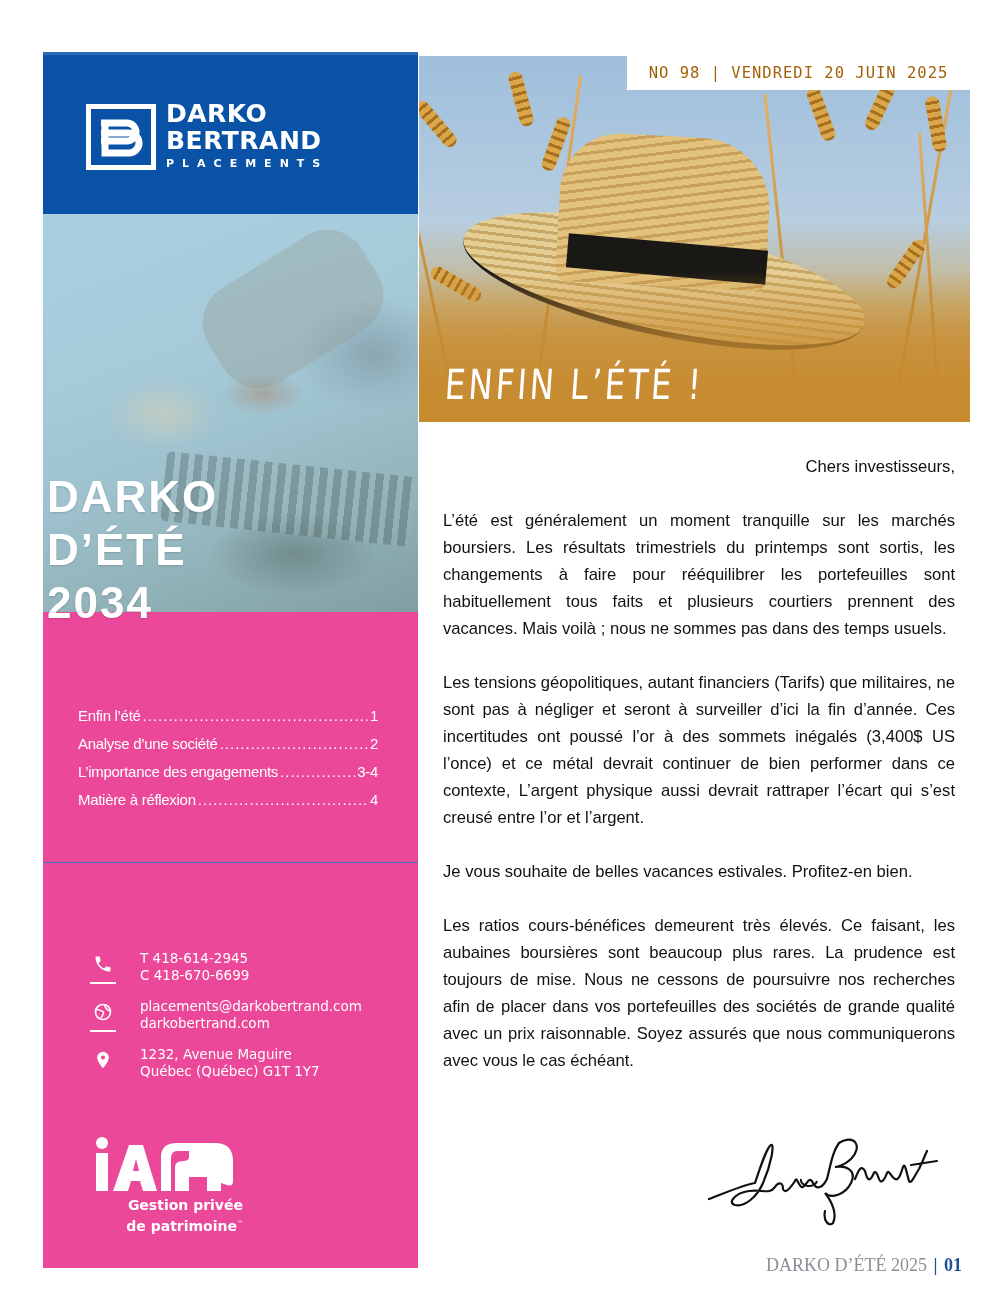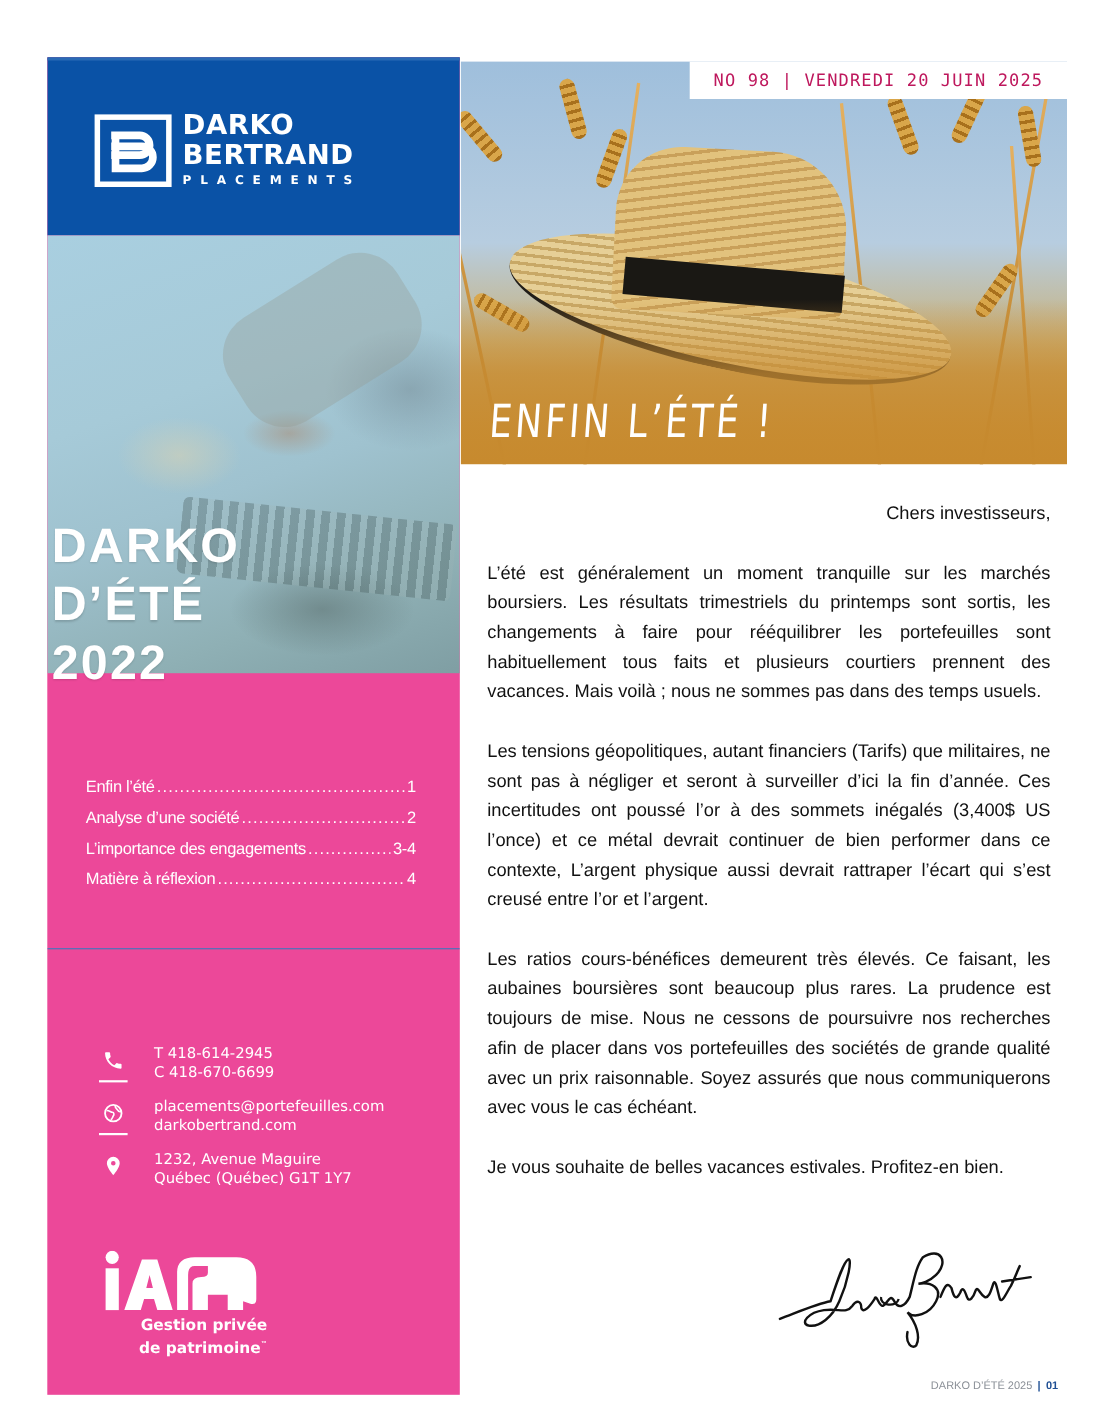--- a/index.html
+++ b/index.html
@@ -133,39 +133,39 @@
     }
     .hero-caption {
       position: absolute; left: 26px; top: 308px; color: #fff;
       font-family: "DejaVu Sans", sans-serif; font-size: 36px; font-weight: normal;
       letter-spacing: 3px; transform: skewX(-4deg) scaleY(1.15);
       font-stretch: condensed;
     }
 
     .issue-tag {
       position: absolute; left: 627px; top: 56px; width: 343px; height: 34px;
-      background: #ffffff; color: #be185d;
+      background: #ffffff; color: #a16207;
       font-family: "DejaVu Sans Mono", monospace; font-size: 15.5px; letter-spacing: 1px;
       display: flex; align-items: center; justify-content: center;
     }
 
     
     .article {
       position: absolute; left: 443px; top: 453px; width: 512px;
       font-family: "Liberation Sans", sans-serif; font-size: 16.6px; line-height: 27px;
       color: #111; text-align: justify;
     }
     .article p { margin-bottom: 27px; }
     .article p.greeting { text-align: right; }
 
     .signature { position: absolute; left: 705px; top: 1135px; width: 240px; height: 95px; }
 
     .footer {
-      position: absolute; right: 38px; top: 1255px; font-size: 10px; color: #8a8f96;
-      font-family: Liberation Sans, sans-serif;
+      position: absolute; right: 38px; top: 1255px; font-size: 18px; color: #8a8f96;
+      font-family: Liberation Serif, serif;
     }
     .footer .sep { color: #1f4f94; font-weight: bold; margin: 0 2px; }
     .footer .page { color: #1f4f94; font-weight: bold; }
   </style>
 </head>
 <body>
 
 <aside class="sidebar">
   <div class="logo-block">
     <div class="sidebar-top-line"></div>
@@ -180,21 +180,21 @@
       <div class="line3">PLACEMENTS</div>
     </div>
   </div>
 
   <div class="photo-block">
     <div class="arm"></div>
     <div class="calc"></div>
     <div class="cover-title">
       <div>DARKO</div>
       <div>D’ÉTÉ</div>
-      <div>2022</div>
+      <div>2034</div>
     </div>
   </div>
 
   <nav class="toc">
     <div class="toc-row">
       <span>Enfin l’été</span>
       <span class="dots"></span>
       <span>1</span>
     </div>
     <div class="toc-row">
@@ -231,21 +231,21 @@
     </div>
     <div class="contact-row">
       <div class="contact-icon">
         <svg viewBox="0 0 24 24">
           <circle cx="12" cy="12" r="9" fill="none" stroke="#fff" stroke-width="2"></circle>
           <path d="M5 9c3 0 4 2 6 2s2 3 1 4-1 4-3 4M14 4c0 3 2 3 3 5s3 1 4 1" fill="none" stroke="#fff" stroke-width="1.8"></path>
         </svg>
         <div class="rule"></div>
       </div>
       <div class="contact-text">
-        <div>placements@portefeuilles.com</div>
+        <div>placements@darkobertrand.com</div>
         <div>darkobertrand.com</div>
       </div>
     </div>
     <div class="contact-row">
       <div class="contact-icon">
         <svg viewBox="0 0 24 24">
           <path d="M12 2a7 7 0 0 0-7 7c0 5 7 13 7 13s7-8 7-13a7 7 0 0 0-7-7zm0 9.5A2.5 2.5 0 1 1 12 6.5a2.5 2.5 0 0 1 0 5z" fill="#fff"></path>
         </svg>
       </div>
       <div class="contact-text">
@@ -291,22 +291,22 @@
   <div class="hero-grass"></div>
   <div class="hero-caption">ENFIN L’ÉTÉ !</div>
 </section>
 
 <div class="issue-tag">NO 98 | VENDREDI 20 JUIN 2025</div>
 
 <article class="article">
   <p class="greeting">Chers investisseurs,</p>
   <p>L’été est généralement un moment tranquille sur les marchés boursiers. Les résultats trimestriels du printemps sont sortis, les changements à faire pour rééquilibrer les portefeuilles sont habituellement tous faits et plusieurs courtiers prennent des vacances. Mais voilà ; nous ne sommes pas dans des temps usuels.</p>
   <p>Les tensions géopolitiques, autant financiers (Tarifs) que militaires, ne sont pas à négliger et seront à surveiller d’ici la fin d’année. Ces incertitudes ont poussé l’or à des sommets inégalés (3,400$ US l’once) et ce métal devrait continuer de bien performer dans ce contexte, L’argent physique aussi devrait rattraper l’écart qui s’est creusé entre l’or et l’argent.</p>
+  <p>Je vous souhaite de belles vacances estivales. Profitez-en bien.</p>
   <p>Les ratios cours-bénéfices demeurent très élevés. Ce faisant, les aubaines boursières sont beaucoup plus rares. La prudence est toujours de mise. Nous ne cessons de poursuivre nos recherches afin de placer dans vos portefeuilles des sociétés de grande qualité avec un prix raisonnable. Soyez assurés que nous communiquerons avec vous le cas échéant.</p>
-  <p>Je vous souhaite de belles vacances estivales. Profitez-en bien.</p>
 </article>
 
 <svg class="signature" viewBox="0 0 240 95" aria-label="Darko Bertrand">
   <path d="M4 64 C20 58 38 50 50 48 C56 30 62 12 66 10 C70 8 66 30 58 48 C52 62 40 72 30 70 C22 68 30 58 44 56 C58 54 64 60 70 52 C74 46 78 48 78 54 C80 60 86 52 90 46 C92 40 94 54 98 52 C102 50 104 40 108 48 C112 56 118 52 122 44 C126 28 128 16 134 8 C150 -2 158 12 146 24 C140 30 132 32 130 32 C142 30 152 36 146 48 C140 60 126 64 120 58 C128 68 132 80 128 88 C124 92 118 86 120 76" fill="none" stroke="#111" stroke-width="2.2" stroke-linecap="round"></path>
   <path d="M150 44 C154 34 156 30 160 36 C162 44 164 48 168 40 C170 34 172 38 174 44 C176 50 180 44 182 38 C184 34 186 42 190 44 C194 46 196 38 198 32 C200 26 202 40 204 46 C206 50 210 40 214 34 C218 26 220 20 222 16 M206 30 L232 26" fill="none" stroke="#111" stroke-width="2.2" stroke-linecap="round"></path>
   <path d="M96 44 a8 6 0 1 0 16 2" fill="none" stroke="#111" stroke-width="2"></path>
 </svg>
 
 <footer class="footer">
   <span>DARKO D’ÉTÉ 2025</span>

